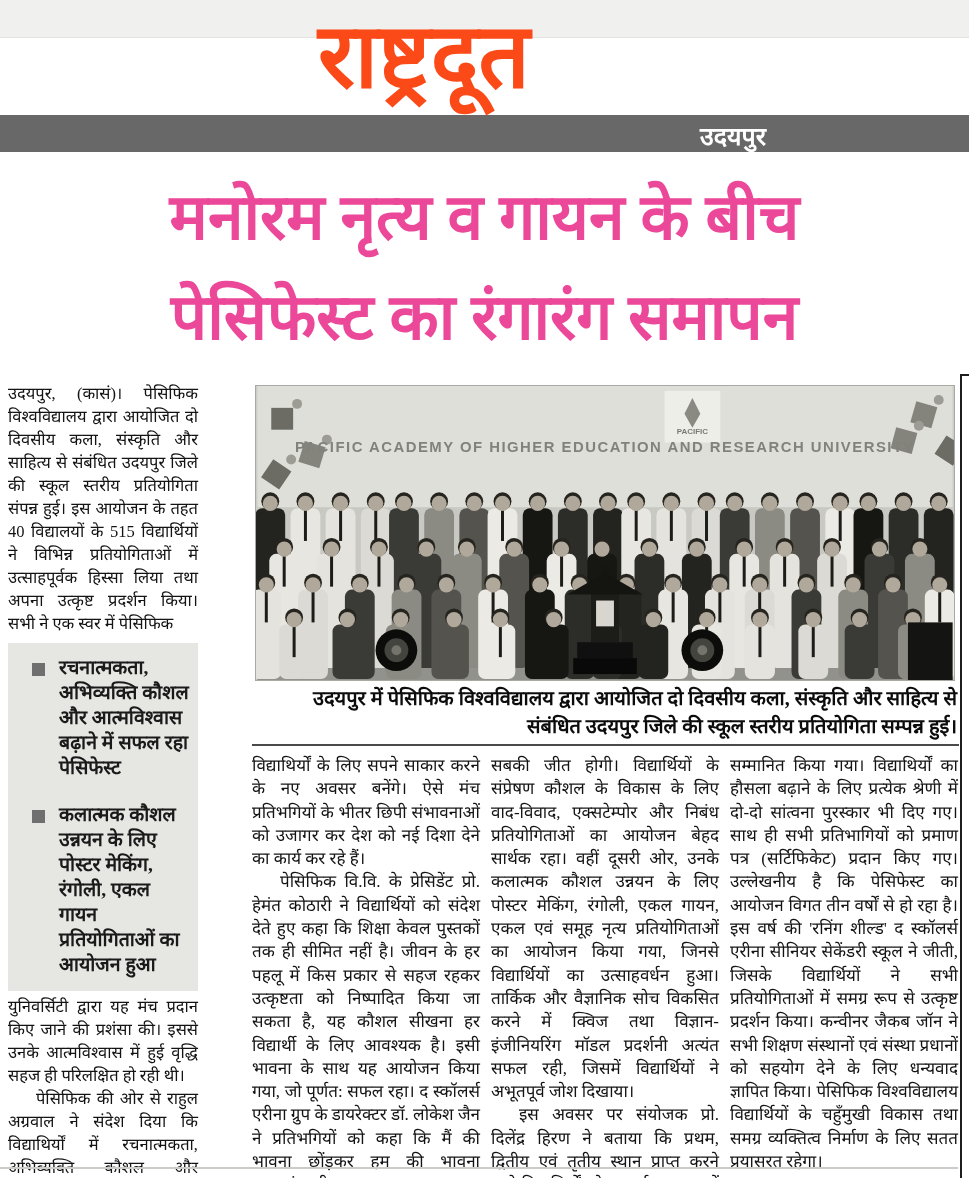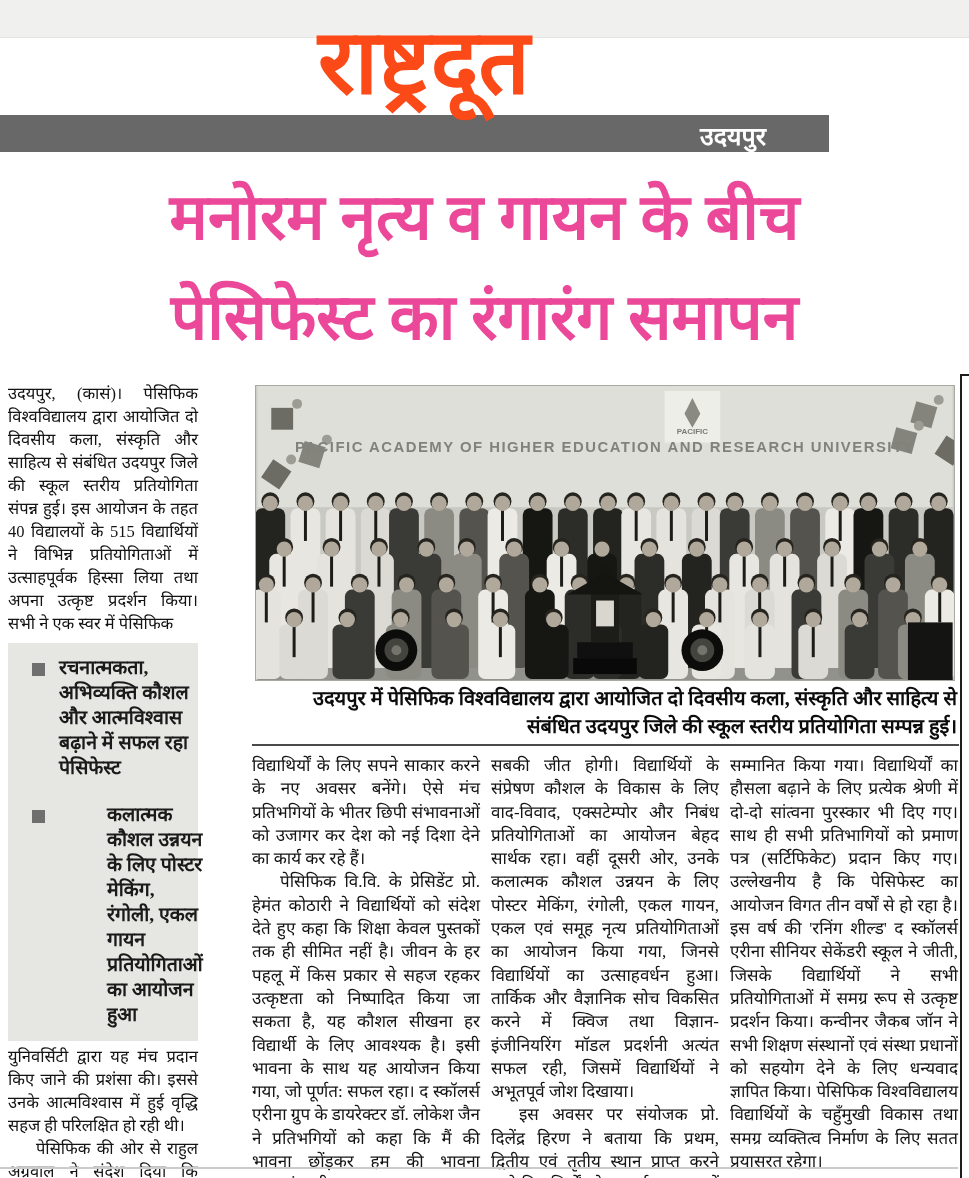--- a/index.html
+++ b/index.html
@@ -9,26 +9,26 @@
     background:#ffffff; overflow:hidden;
     font-family:"Liberation Serif","DejaVu Serif",serif;
     color:#151515;
   }
   .top-strip {
     position:absolute; left:0; top:0; width:969px; height:38px;
     background:#f0f0ee; border-bottom:1px solid #e3e3e0;
   }
   .masthead-title {
     position:absolute; left:318px; top:16px; z-index:5;
-    font-family:Liberation Serif, serif;
+    font-family:Liberation Mono, monospace;
     font-weight:700; font-size:90px; line-height:1.05;
     color:#fb4a17; white-space:nowrap;
   }
   .edition-bar {
-    position:absolute; left:0; top:115px; width:829px; height:37px;
+    position:absolute; left:0; top:115px; width:969px; height:37px;
     background:#686868; z-index:1;
   }
   .edition-label {
     position:absolute; left:700px; top:3px;
     color:#ffffff; font-weight:700; font-size:25px;
     font-family:"DejaVu Sans","Liberation Sans",sans-serif;
   }
   .headline {
     position:absolute; left:0; top:168px; width:969px; text-align:center;
     font-weight:700; color:#ec4899; font-size:64px; line-height:100px;
@@ -37,21 +37,21 @@
   .col1 {
     position:absolute; left:8px; top:382px; width:190px;
     font-size:16.5px; line-height:23px; text-align:justify; color:#131313;
   }
   .col1 p { text-align:justify; }
   .indent { text-indent:28px; }
   .highlight-box {
     background:#e6e6e2; margin:8px 0 4px 0; padding:12px 8px 14px 12px;
   }
   .bullet-item { display:flex; margin-bottom:22px; }
-  .bullet-item:last-child { margin-bottom:0;gap:48px; }
+  .bullet-item:last-child { margin-bottom:0; }
   .bullet-sq {
     flex:none; width:13px; height:13px; background:#6f6f6f;
     margin:8px 14px 0 12px;
   }
   .bullet-text {
     font-weight:700; font-size:19.5px; line-height:25px;
     text-align:left; width:158px; color:#1a1a1a;
   }
   .photo-frame {
     position:absolute; left:255px; top:385px; width:700px; height:296px;

